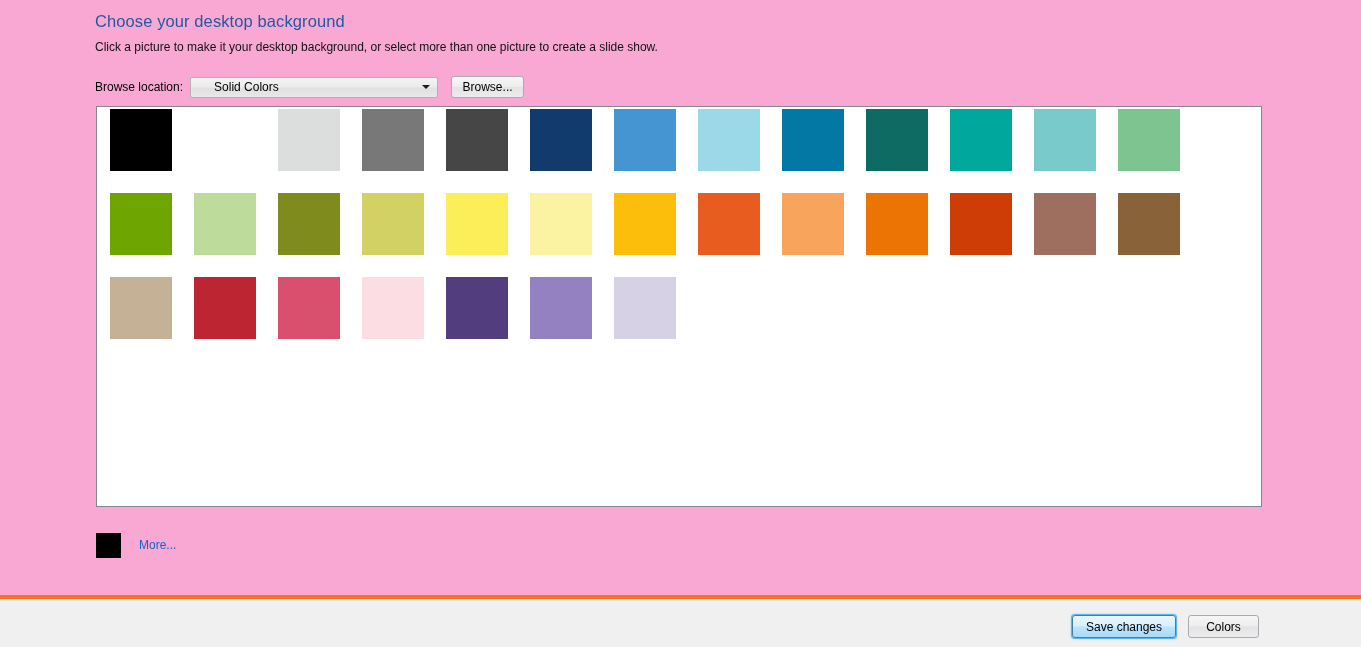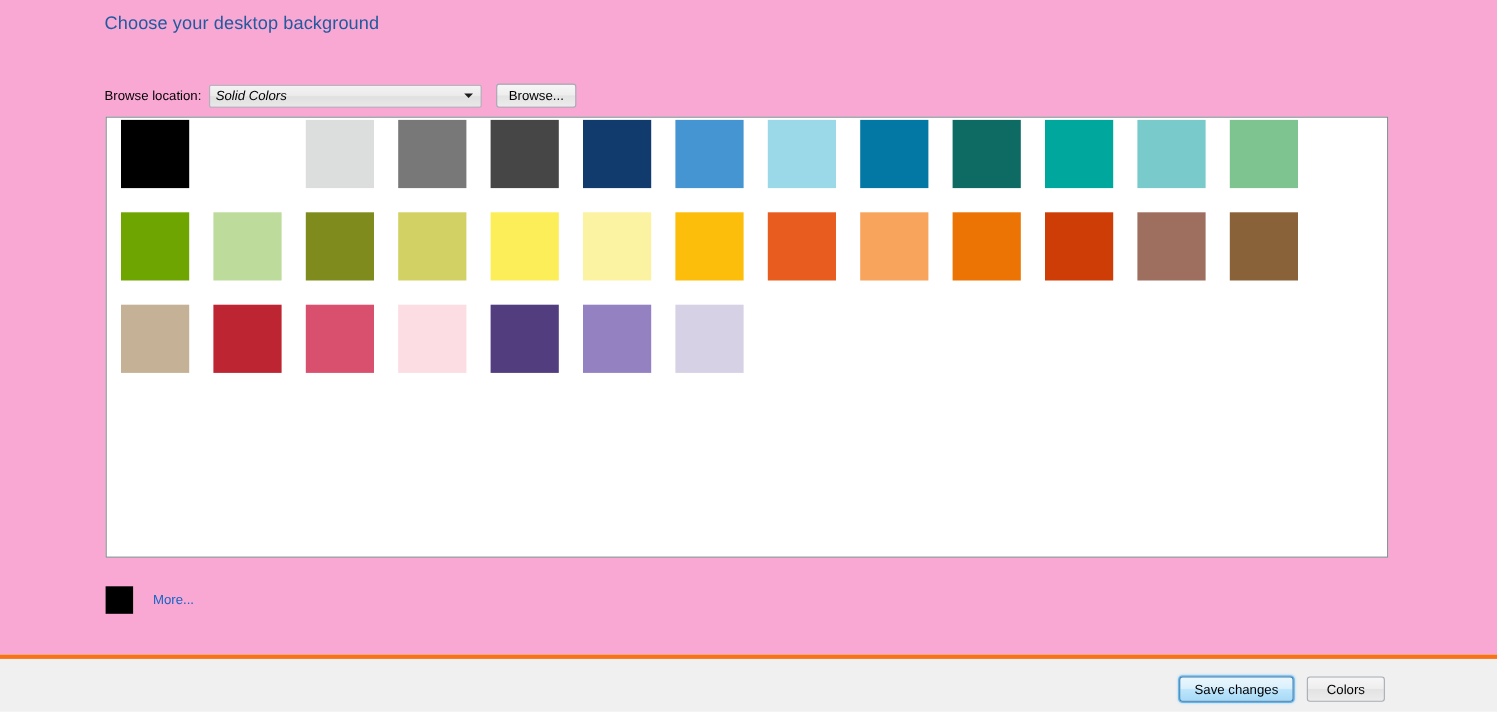--- a/index.html
+++ b/index.html
@@ -72,24 +72,23 @@
     border: 1px solid #aeb3b9;
     border-radius: 2px;
     background: linear-gradient(to bottom, #f3f3f3 0%, #ebebeb 48%, #e0e0e0 52%, #e8e8e8 100%);
     display: flex;
     align-items: center;
     cursor: default;
   }
   .combo-value {
     font-size: 12px;
     color: #000000;
-    padding-left: 5px;
+    padding-left: 23px;
     white-space: nowrap;
     overflow: hidden;
-    font-style: italic;
   }
   .combo-arrow {
     position: absolute;
     right: 7px;
     top: 50%;
     margin-top: -2px;
     width: 0;
     height: 0;
     border-left: 4px solid transparent;
     border-right: 4px solid transparent;
@@ -203,20 +202,21 @@
     width: 71px;
     height: 23px;
   }
 </style>
 </head>
 <body>
 
 <div id="content-area">
 
   <div id="page-title" style="color: rgb(33, 90, 158);">Choose your desktop background</div>
+  <div id="page-subtitle">Click a picture to make it your desktop background, or select more than one picture to create a slide show.</div>
 
   <div id="picture-location-row">
     <span id="picture-location-label">Browse location:</span>
     <div class="combo" id="picture-location-select">
       <span class="combo-value">Solid Colors</span>
       <span class="combo-arrow"></span>
     </div>
     <div class="btn" id="browse-button">Browse...</div>
   </div>
 

